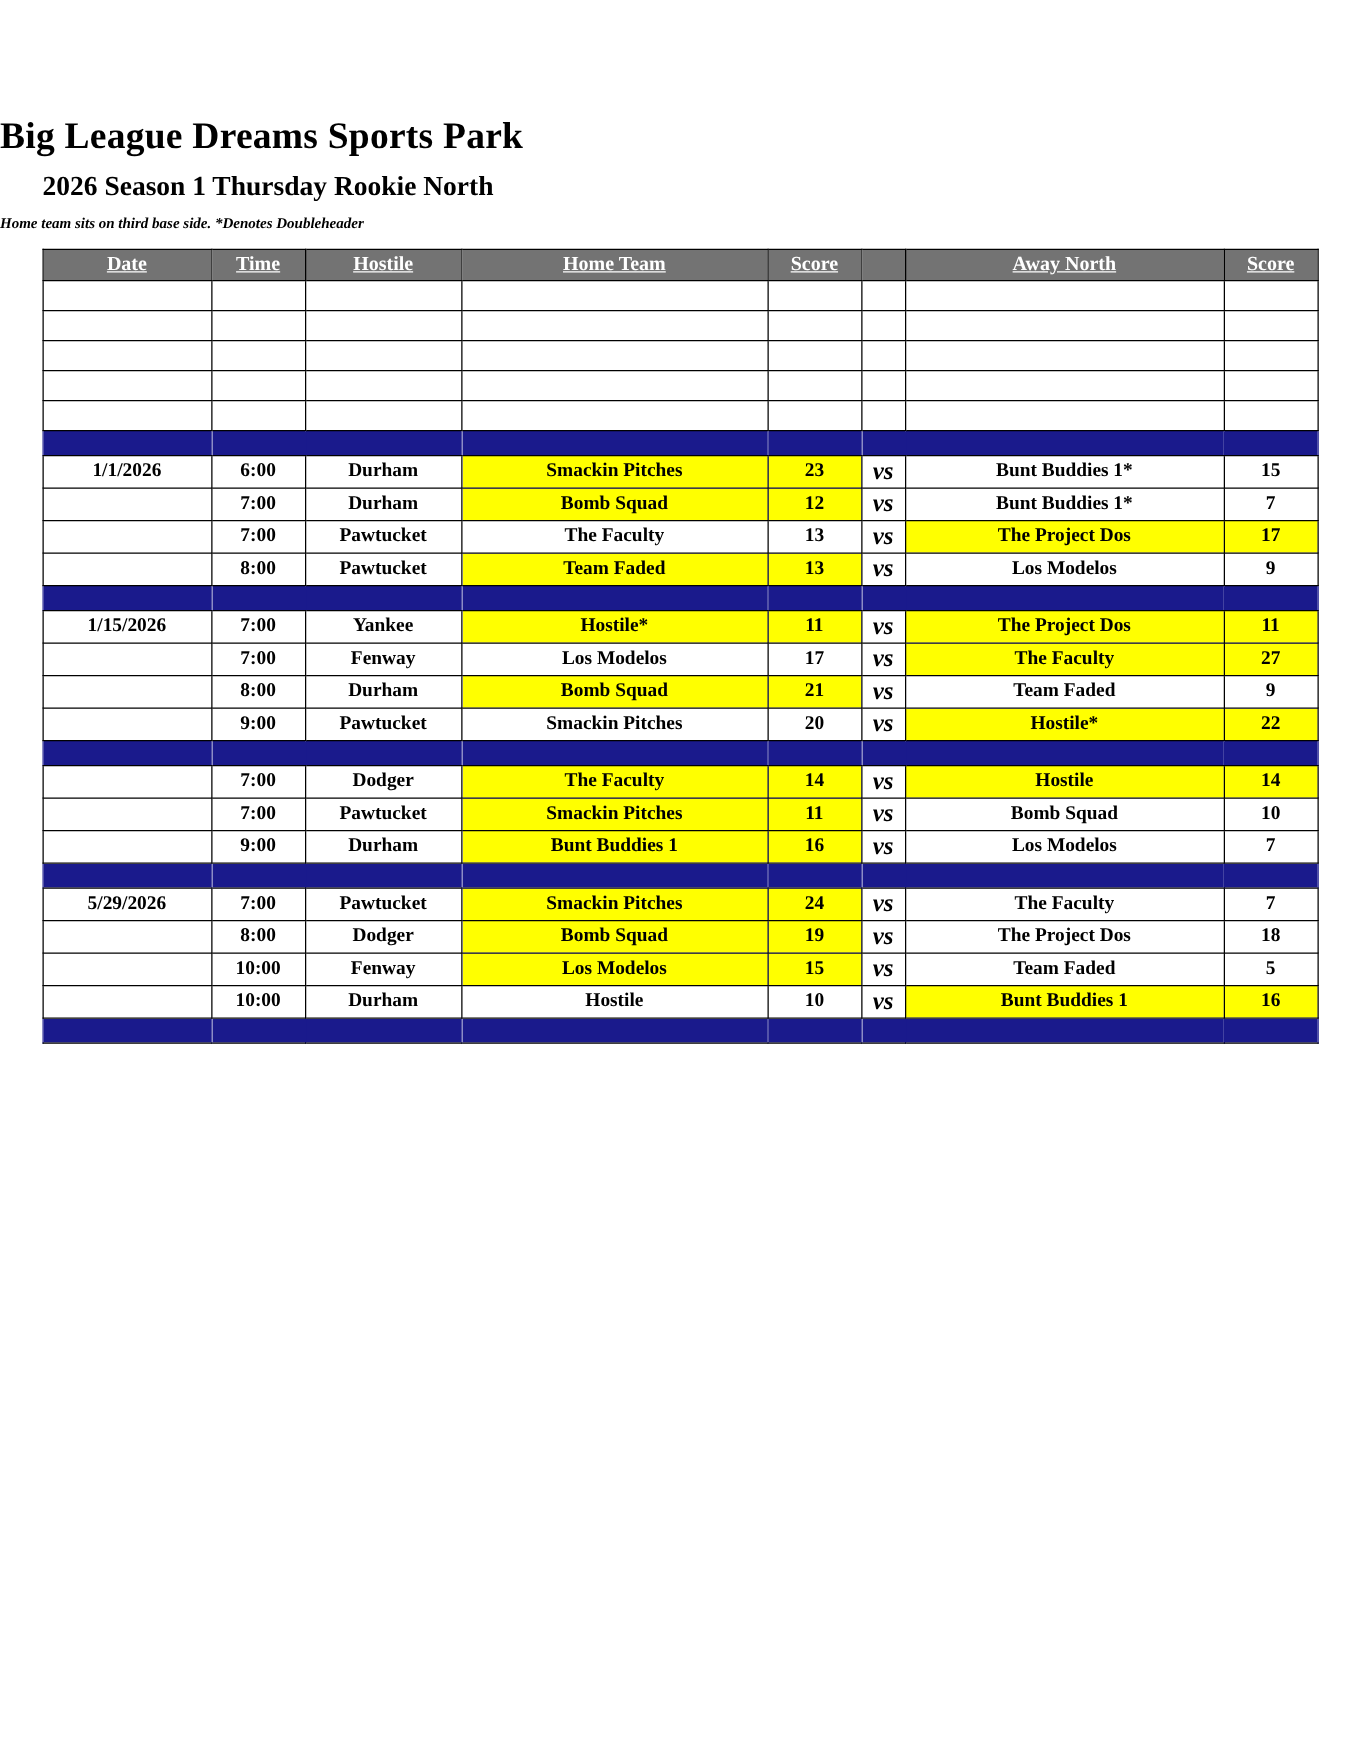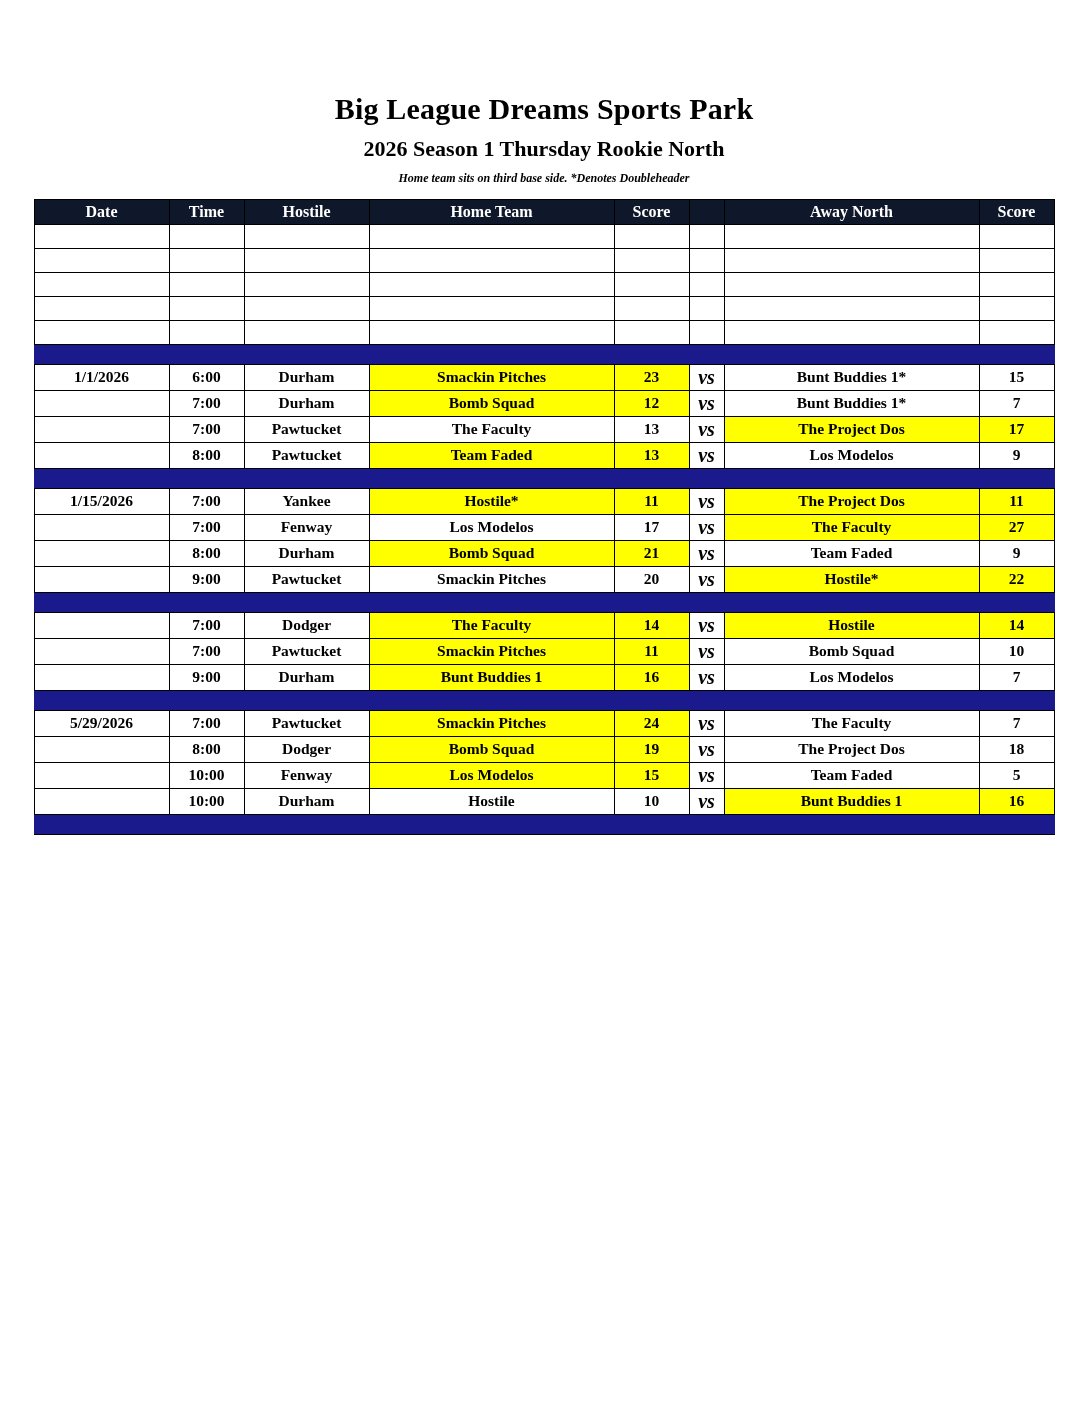--- a/index.html
+++ b/index.html
@@ -14,34 +14,34 @@
     color: #000000;
   }
   .page {
     position: relative;
     width: 1088px;
     height: 1408px;
     box-sizing: border-box;
     padding: 0;
   }
   .titles {
-    text-align: center;
     padding-top: 92px;
   }
   .title-main {
     font-size: 30px;
     font-weight: bold;
     letter-spacing: 0.2px;
     line-height: 1.15;
   }
   .title-sub {
     font-size: 22px;
     font-weight: bold;
     margin-top: 9px;
     line-height: 1.15;
+    margin-left: 34px;
   }
   .title-note {
     font-size: 12px;
     font-weight: bold;
     font-style: italic;
     margin-top: 11px;
     line-height: 1.15;
   }
   table.schedule {
     border-collapse: collapse;
@@ -53,25 +53,26 @@
   table.schedule td, table.schedule th {
     border: 1px solid #000000;
     height: 24px;
     padding: 0 2px;
     text-align: center;
     vertical-align: middle;
     overflow: hidden;
     white-space: nowrap;
   }
   thead th {
-    background: #0f172a;
+    background: #737373;
     color: #ffffff;
     font-weight: bold;
     font-size: 16px;
     height: 26px;
+    text-decoration: underline;
   }
   tr.blank td {
     background: #ffffff;
     height: 23px;
   }
   tr.bandrow td {
     background: #1a1a8c;
     height: 19px;
     border-left: 1px solid #1a1a8c;
     border-right: 1px solid #1a1a8c;

